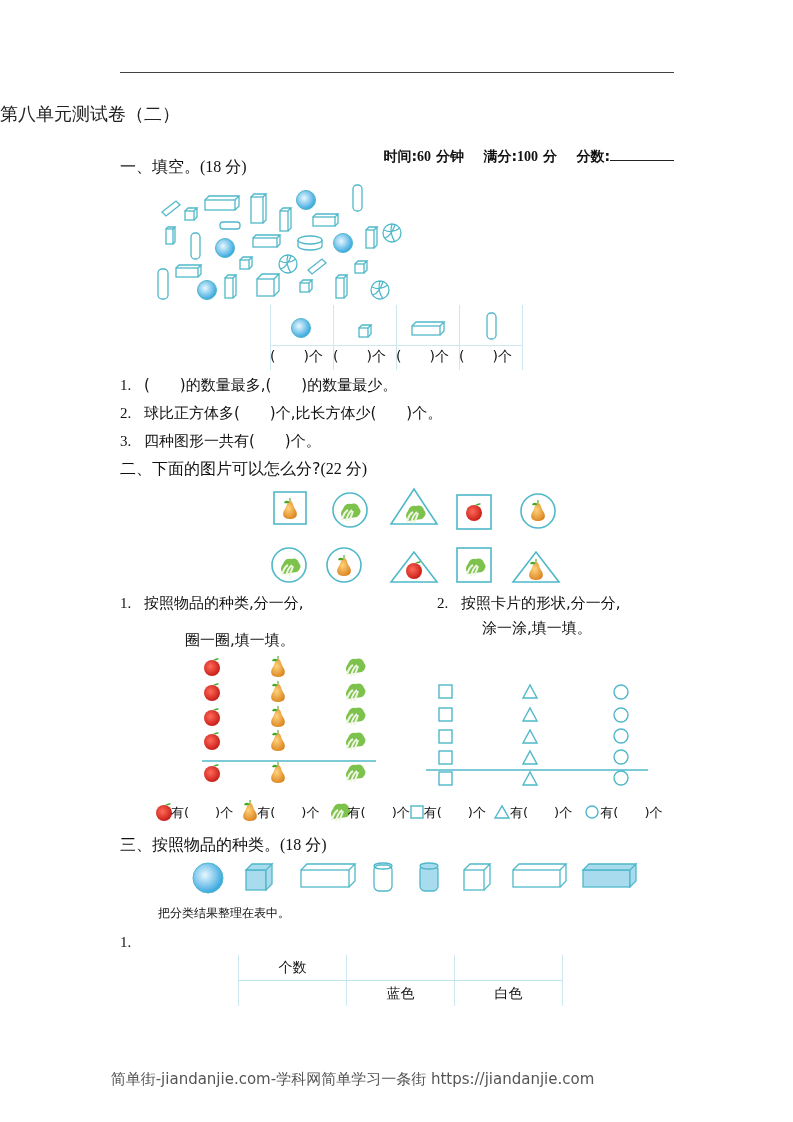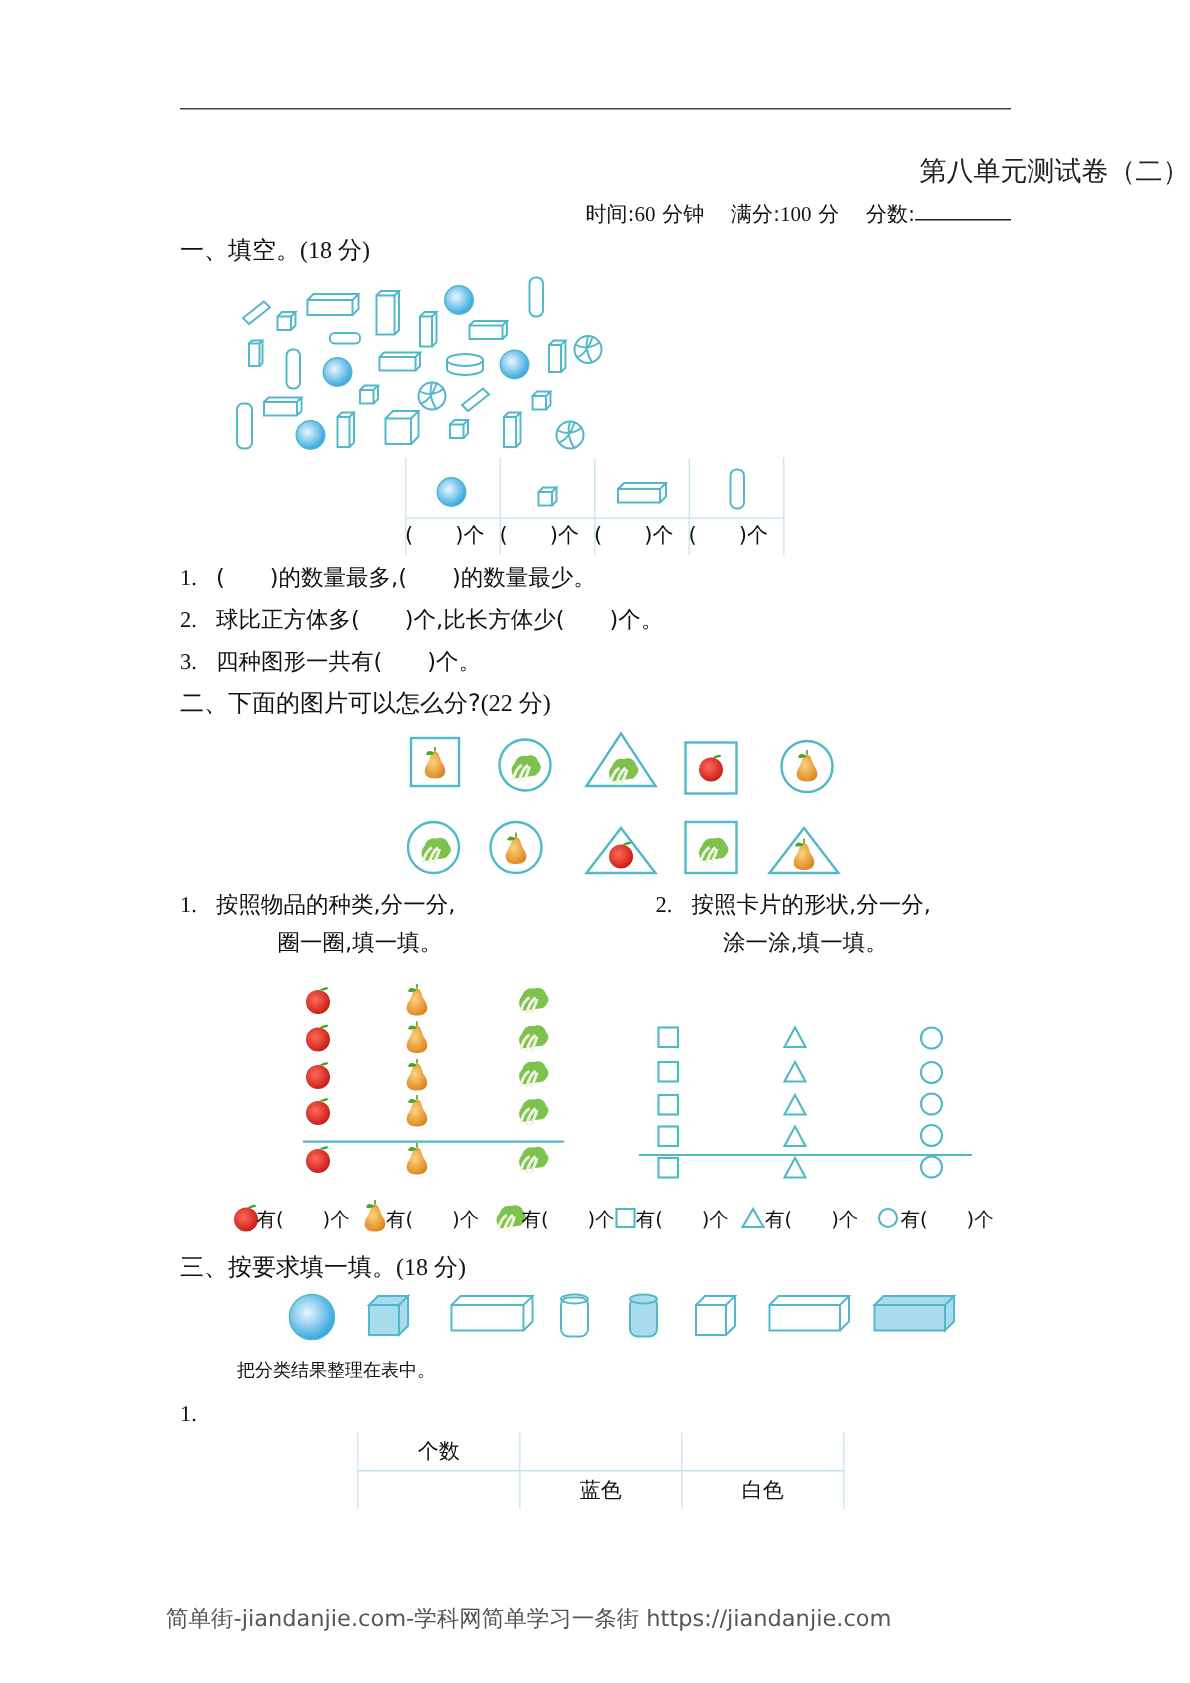--- a/index.html
+++ b/index.html
@@ -1,20 +1,20 @@
 <!DOCTYPE html>
 <html><head>
 <meta charset="utf-8">
 <style>
   html,body{margin:0;padding:0;background:#fff;}
   body{width:793px;height:1122px;position:relative;overflow:hidden;font-family:"DejaVu Sans","Liberation Sans",sans-serif;color:#111;}
   .abs{position:absolute;}
   .rule-top{left:120px;top:72px;width:554px;height:1px;background:#444;}
-  .title{left:0;width:793px;top:102px;text-align:right;font-family:"DejaVu Serif","Liberation Serif",serif;font-size:18px;color:#222;}
-  .meta{right:119px;top:132px;font-size:14px;color:#111;}
+  .title{left:0;width:793px;top:102px;text-align:left;font-family:"DejaVu Serif","Liberation Serif",serif;font-size:18px;color:#222;}
+  .meta{right:119px;top:146px;font-size:14px;color:#111;font-weight:bold;}
   .meta .num{font-family:"Liberation Serif",serif;}
   .meta .blank{display:inline-block;width:64px;border-bottom:1px solid #222;height:14px;vertical-align:baseline;}
   .sec{left:120px;font-size:16px;}
   .sec .sc{font-family:"Liberation Serif",serif;margin-top:34px;}
   .q{left:120px;font-size:15px;}
   .q .n{font-family:"Liberation Serif",serif;display:inline-block;width:24px;}
   svg{overflow:visible;}
   .cnt-row{left:270px;top:348px;font-size:14px;}
   .cnt-row span{display:inline-block;width:63px;}
   .grid-line{background:#cde8f0;}
@@ -231,21 +231,21 @@
   <use href="#pear" x="278" y="30"></use>
   <use href="#cabbage" x="29" y="84"></use>
   <use href="#pear" x="84" y="85"></use>
   <use href="#apple" x="154" y="88"></use>
   <use href="#cabbage" x="214" y="84"></use>
   <use href="#pear" x="276" y="89"></use>
 </svg>
 
 <div class="abs q" style="top:594px;left:120px">
   <span class="n">1.</span><span>按照物品的种类,分一分,</span><br>
-  <span style="display:inline-block;margin-left:65px;margin-top:6px">圈一圈,填一填。</span>
+  <span style="display:inline-block;margin-left:65px;margin-top:18px">圈一圈,填一填。</span>
 </div>
 <div class="abs q" style="top:594px;left:437px">
   <span class="n">2.</span><span>按照卡片的形状,分一分,</span><br>
   <span style="display:inline-block;margin-left:45px;margin-top:6px">涂一涂,填一填。</span>
 </div>
 
 <svg class="abs" style="left:190px;top:652px" width="200" height="140">
   <line x1="12" y1="109" x2="186" y2="109" stroke="#4fb8c9" stroke-width="1.5"></line>
   <g>
       <use href="#apple" x="22" y="15"></use>
@@ -311,21 +311,21 @@
     </svg><span>有(　　)个</span>
   <svg width="16" height="14" style="vertical-align:-2px;margin-left:4px">
       <path d="M1 13 L8 1 L15 13 Z" fill="none" stroke="#4fb8c9" stroke-width="1.4"></path>
     </svg><span>有(　　)个</span>
   <svg width="16" height="14" style="vertical-align:-2px;margin-left:8px">
       <circle cx="8" cy="7" r="6" fill="none" stroke="#4fb8c9" stroke-width="1.4"></circle>
     </svg><span>有(　　)个</span>
 </div>
 
 <div class="abs sec" style="top:835px">
-  <span>三、按要求填一填。</span><span class="sc">(18 分)</span>
+  <span>三、按照物品的种类。</span><span class="sc">(18 分)</span>
 </div>
 
 <svg class="abs" style="left:190px;top:860px" width="450" height="36">
   <circle cx="18" cy="18" r="15" fill="url(#ball)" stroke="#4fb8c9"></circle>
   <g stroke="#4fb8c9" stroke-width="1.3">
     <g fill="#a9dbee">
         <rect x="56" y="10" width="20" height="20"></rect>
         <path d="M56 10 l6 -6 h20 l-6 6 z M82 4 v20 l-6 6 v-20 z"></path>
       </g>
     <g fill="none">

